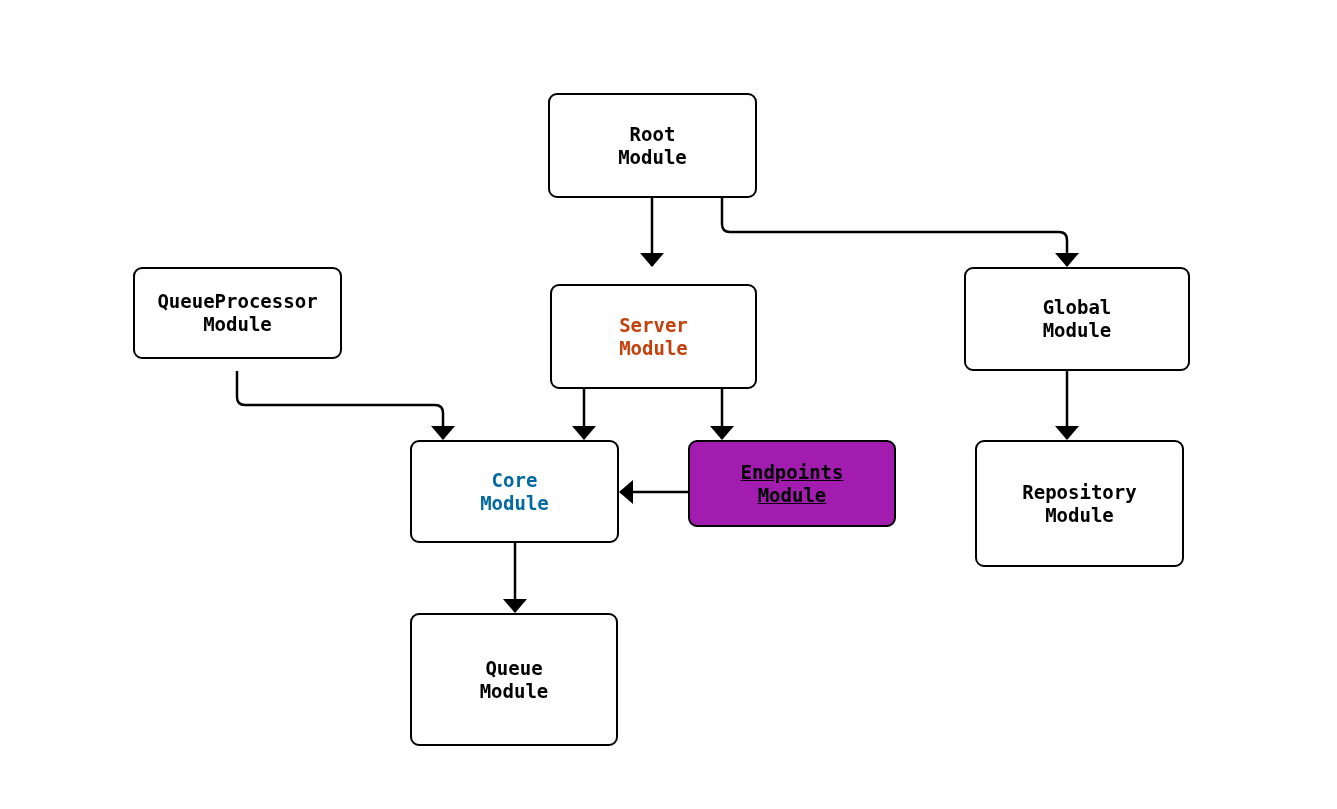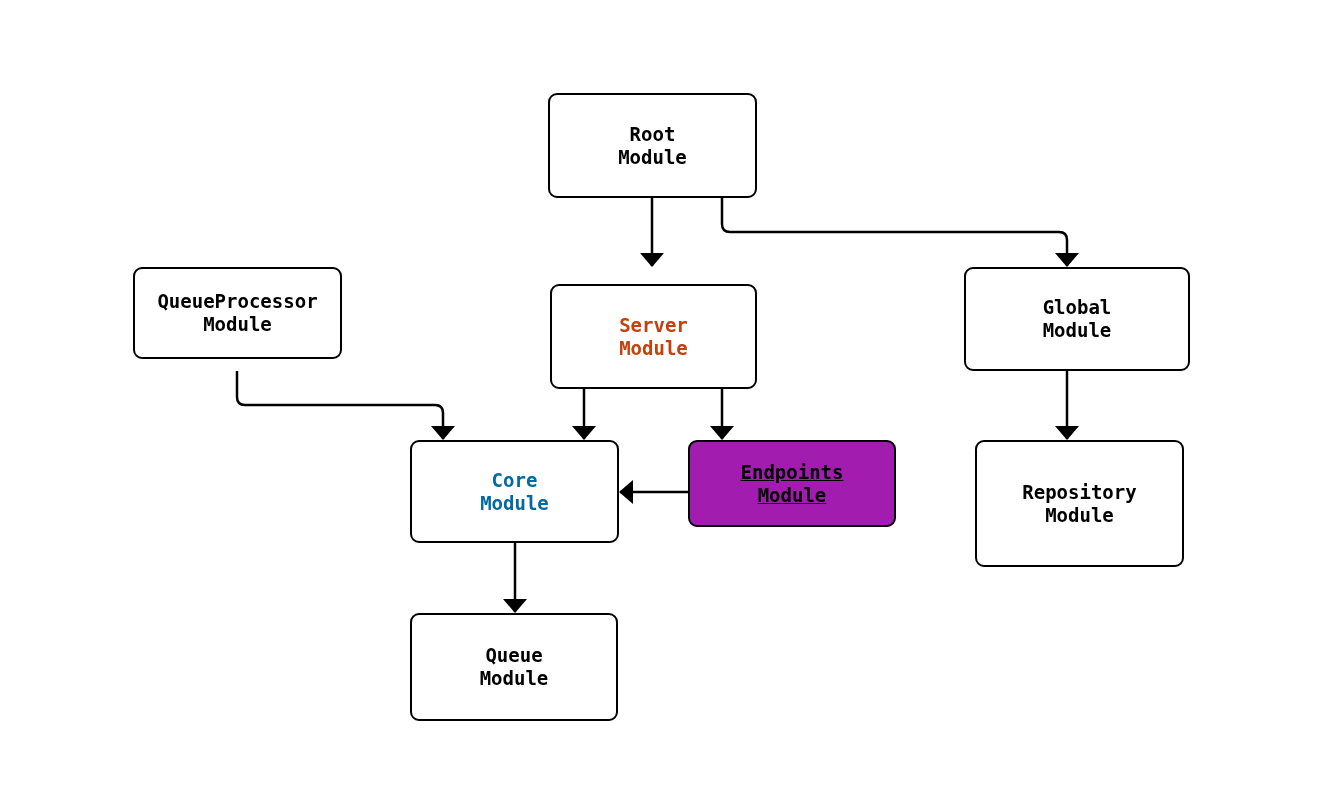--- a/index.html
+++ b/index.html
@@ -91,18 +91,18 @@
         <div class="node-label-line">Module</div>
       </div>
       <div class="node" style="left: 688px; top: 440px; width: 208px; height: 87px; background: #a21caf; border-color: rgb(0, 0, 0); color: rgb(0, 0, 0); text-decoration: underline;">
         <div class="node-label-line">Endpoints</div>
         <div class="node-label-line">Module</div>
       </div>
       <div class="node" style="left: 963px; top: 440px; width: 209px; height: 127px; background: rgb(255, 255, 255); border-color: rgb(0, 0, 0); color: rgb(0, 0, 0); margin-left: 12px;">
         <div class="node-label-line">Repository</div>
         <div class="node-label-line">Module</div>
       </div>
-      <div class="node" style="left: 410px; top: 613px; width: 208px; height: 108px; background: rgb(255, 255, 255); border-color: rgb(0, 0, 0); color: rgb(0, 0, 0);">
+      <div class="node" style="left: 410px; top: 613px; width: 208px; height: 133px; background: rgb(255, 255, 255); border-color: rgb(0, 0, 0); color: rgb(0, 0, 0);">
         <div class="node-label-line">Queue</div>
         <div class="node-label-line">Module</div>
       </div>
     </div>
 </div>
 
 </body></html>

